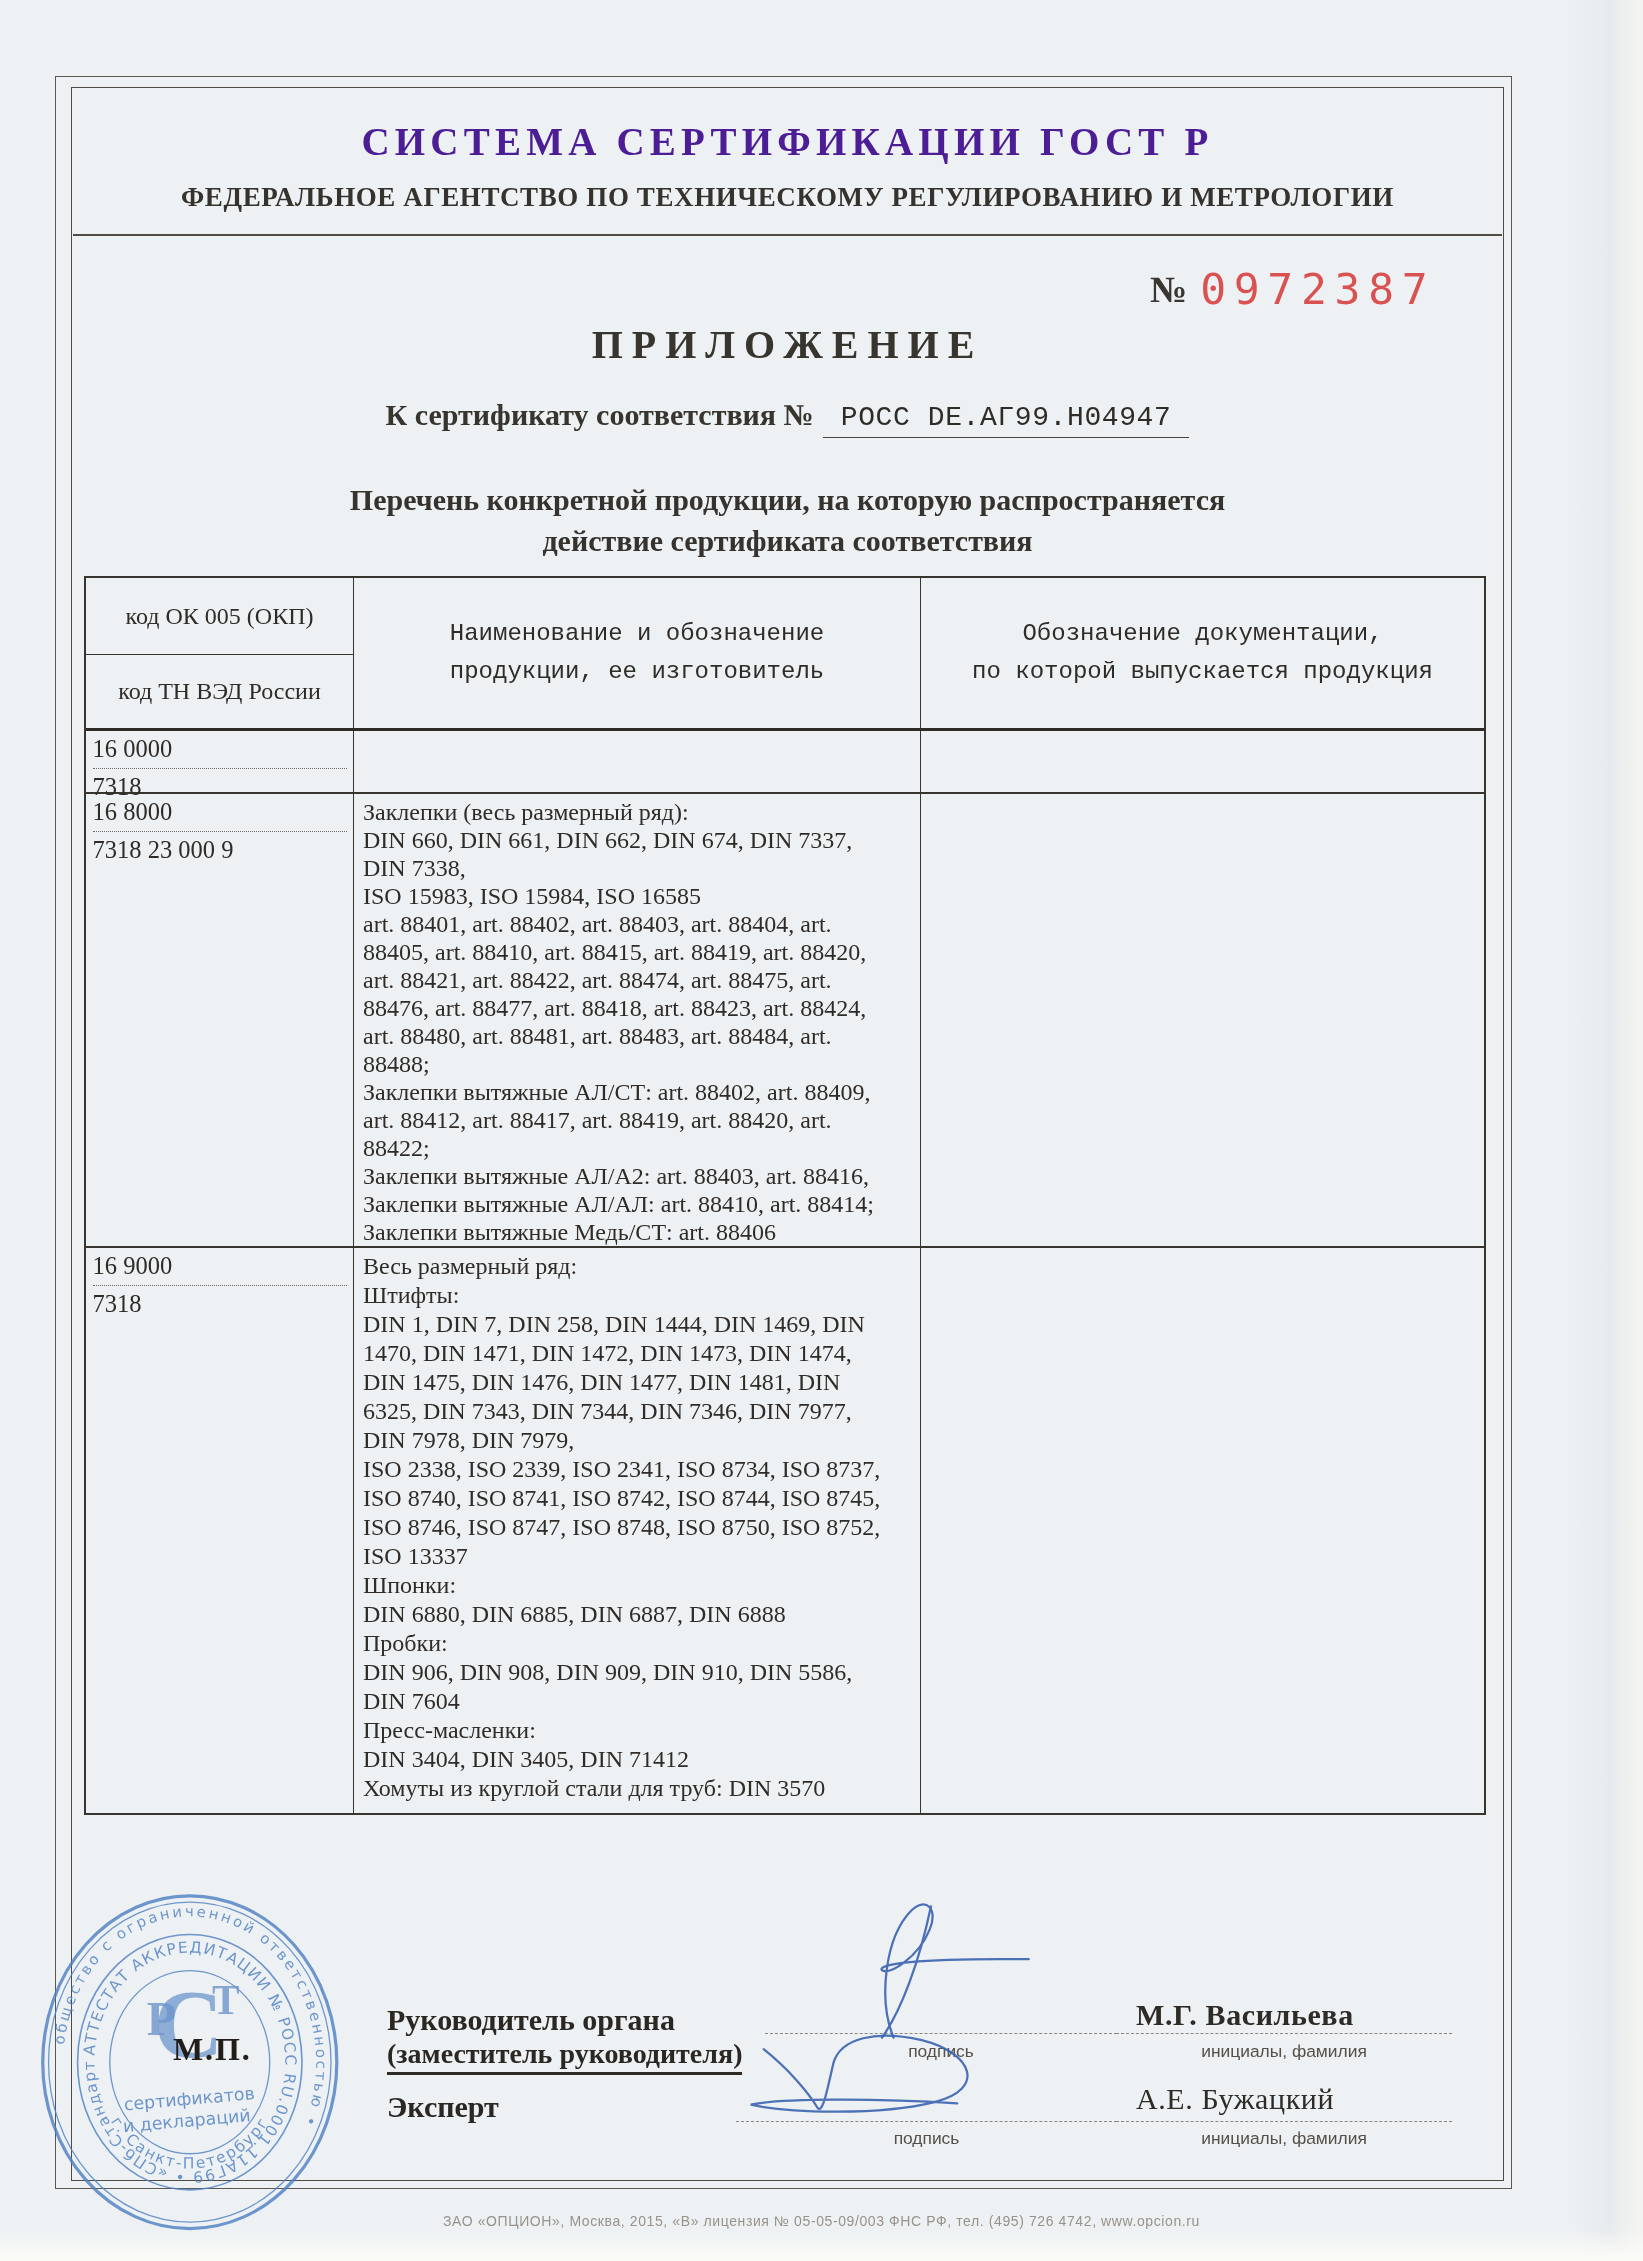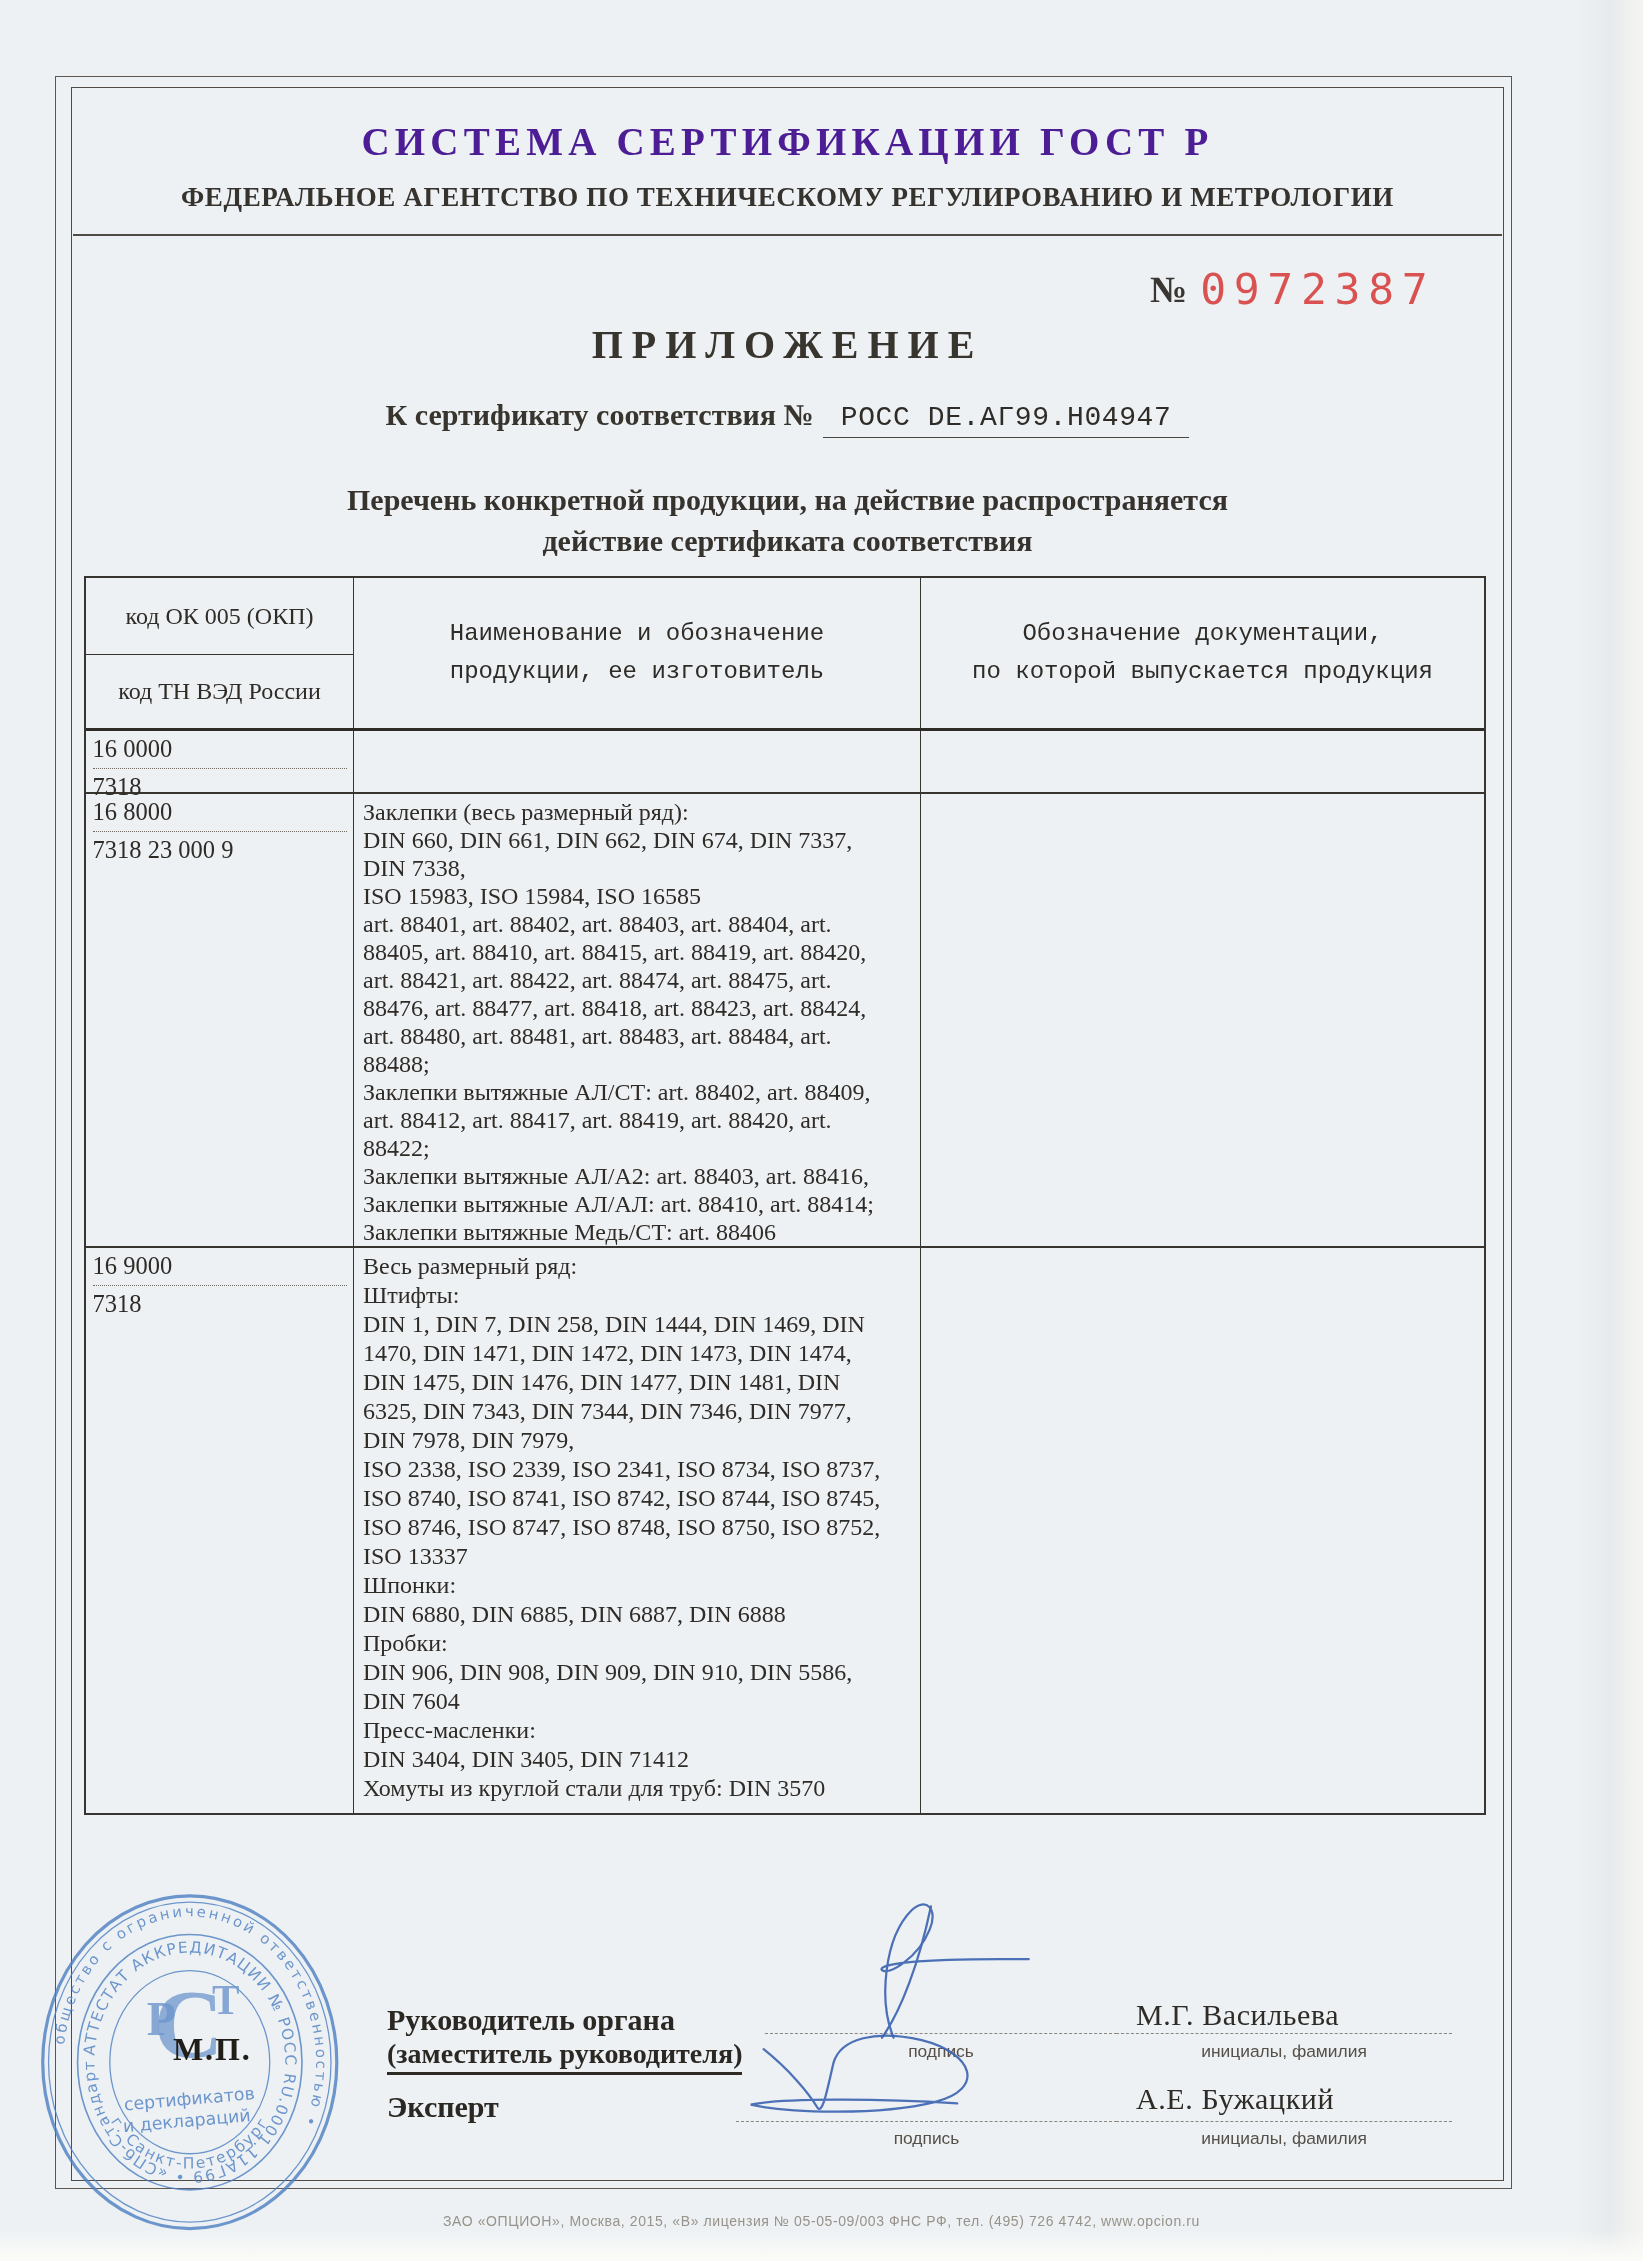--- a/index.html
+++ b/index.html
@@ -69,21 +69,21 @@
   .sig-line-2{left:736px;top:2121px;width:381px;}
   .name-line-1{left:1116px;top:2033px;width:336px;}
   .name-line-2{left:1116px;top:2121px;width:336px;}
   .caption{position:absolute;text-align:center;font-family:"Liberation Sans",sans-serif;
     font-size:17.4px;color:#565049;}
   .cap-sig-1{left:765px;top:2041px;width:352px;}
   .cap-sig-2{left:736px;top:2128px;width:381px;}
   .cap-name-1{left:1116px;top:2041px;width:336px;}
   .cap-name-2{left:1116px;top:2128px;width:336px;}
   .sig-name{position:absolute;font-size:30px;color:#2f2b26;letter-spacing:0.6px;}
-  .name-1{left:1136px;top:1998px;}
+  .name-1{left:1136px;top:1998px;font-weight:bold;}
   .name-2{left:1136px;top:2082px;}
   .sig-svg{position:absolute;}
   .sig-1{left:816px;top:1891px;}
   .sig-2{left:728px;top:2026px;}
   .imprint{position:absolute;left:0;top:2213px;width:1643px;text-align:center;
     font-family:"Liberation Sans",sans-serif;font-size:14px;color:#97928a;letter-spacing:0.6px;}
   .stamp-text{font-family:"DejaVu Sans",sans-serif;fill:#4d7fc2;}
 </style>
 </head>
 <body>
@@ -104,21 +104,21 @@
     <span class="num-red">0972387</span>
   </div>
 
   <div class="centered appendix">ПРИЛОЖЕНИЕ</div>
 
   <div class="cert-row">
     <span class="cert-label">К сертификату соответствия №</span>
     <span class="cert-number">РОСС DE.АГ99.Н04947</span>
   </div>
 
-  <div class="centered subtitle1">Перечень конкретной продукции,  на действие распространяется</div>
+  <div class="centered subtitle1">Перечень конкретной продукции,  на которую распространяется</div>
   <div class="centered subtitle2">действие сертификата соответствия</div>
 
   <div class="products-table">
     <div class="t-row t-header">
       <div class="c1">
         <div class="hdr-c1-top">код ОК 005 (ОКП)</div>
         <div class="hdr-c1-bot">код ТН ВЭД России</div>
       </div>
       <div class="c2">
         <div class="hdr-mid">

